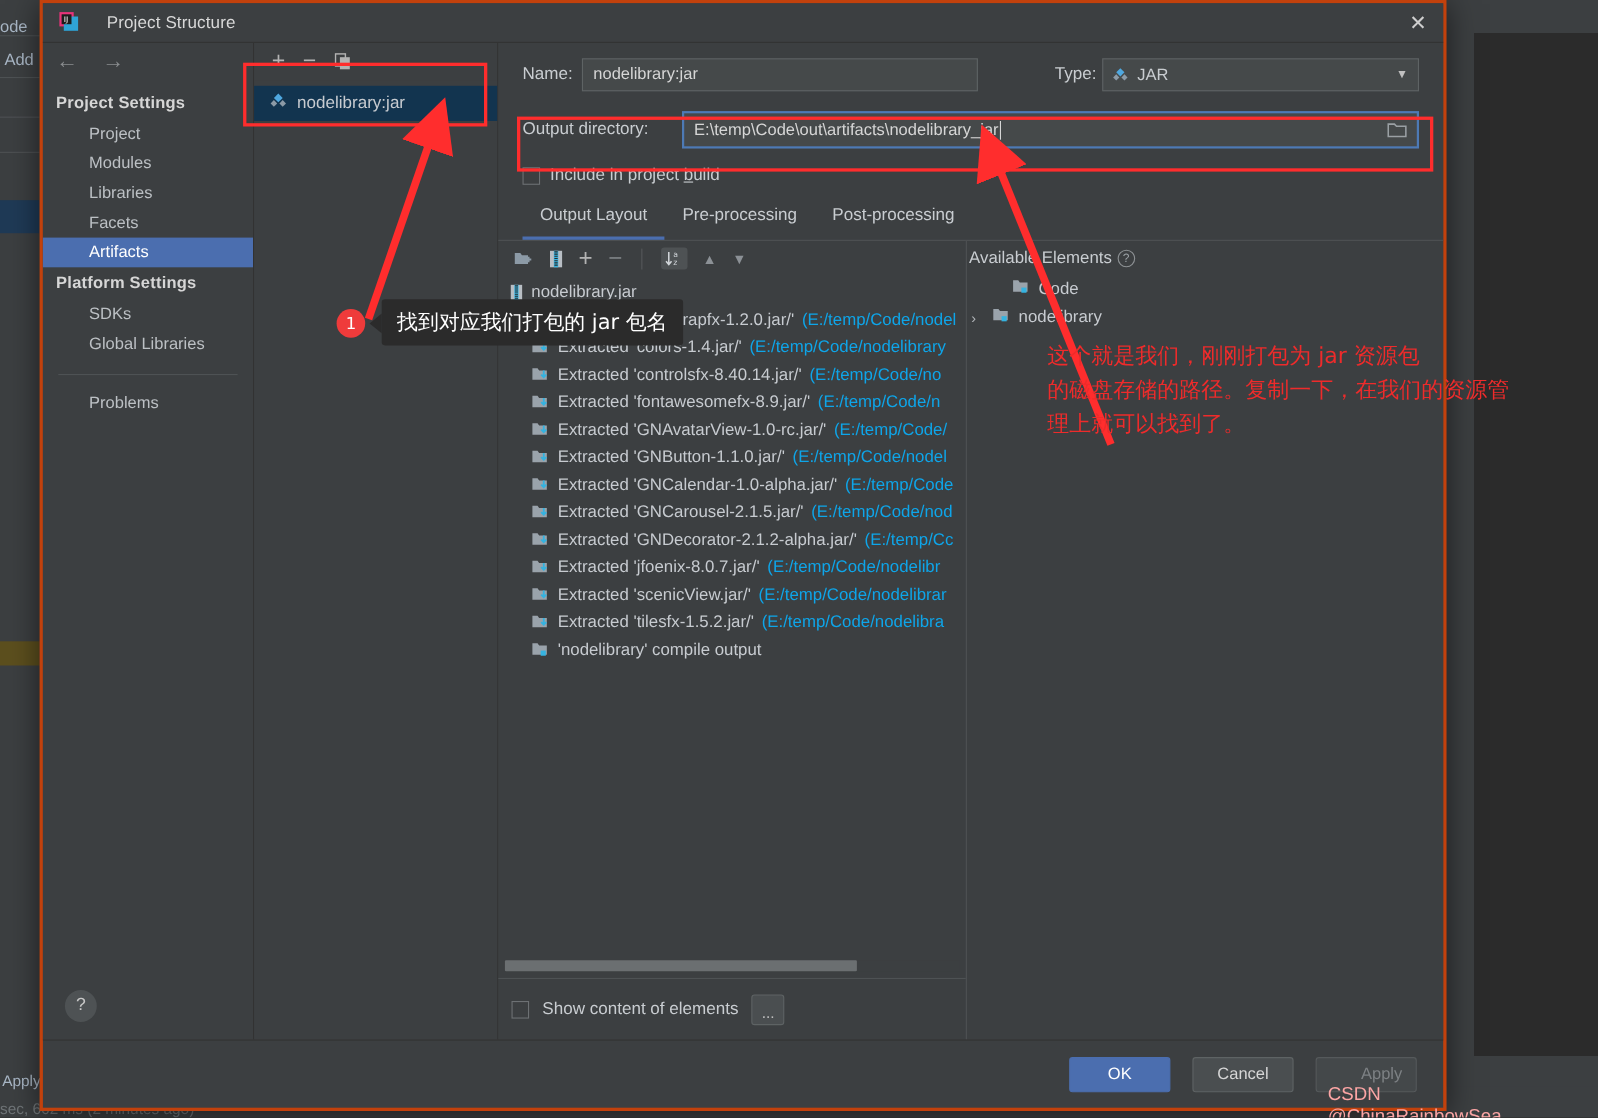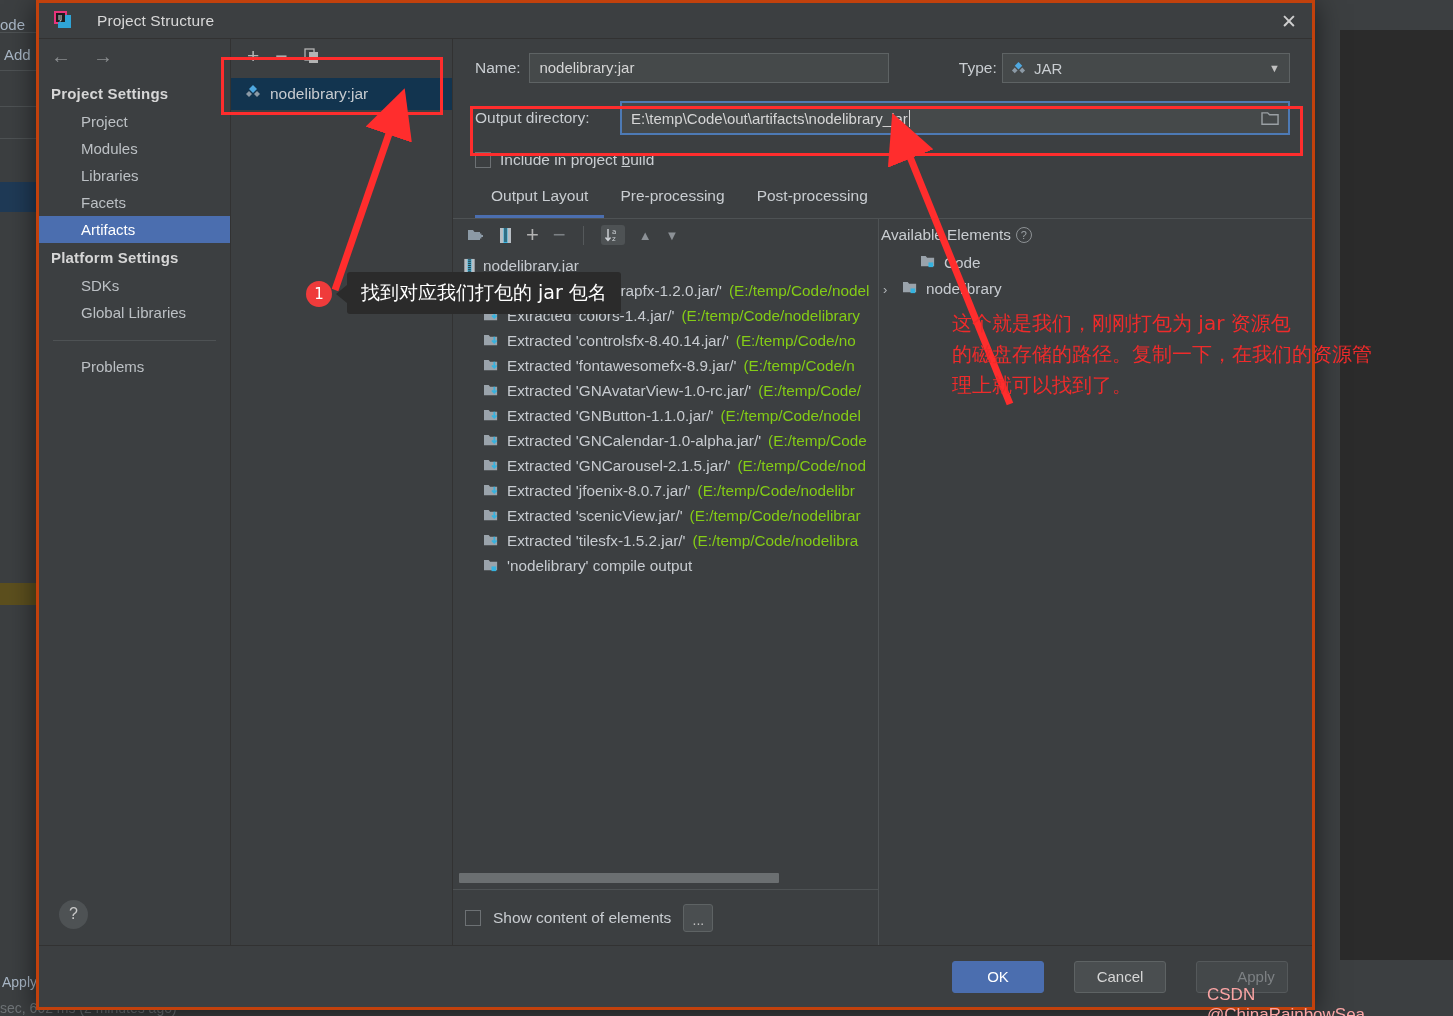--- a/index.html
+++ b/index.html
@@ -128,41 +128,41 @@
   .layout-area { flex: 1 1 auto; display: flex; min-height: 0; }
   .layout-left { flex: 1 1 auto; display: flex; flex-direction: column; min-width: 0; }
   .layout-toolbar { height: 32px; display: flex; align-items: center; gap: 14px; padding-left: 14px; }
   .lt-sep { width: 1px; height: 19px; background: #55595b; margin: 0 3px; }
   .tree { flex: 1 1 auto; overflow: hidden; padding-top: 2px; position: relative; }
   .tnode {
     height: 25px; display: flex; align-items: center; gap: 7px; white-space: nowrap;
     color: #c7cbd0; font-size: 15.3px; padding-left: 10px; cursor: pointer; overflow: hidden;
   }
   .tnode.indent { padding-left: 30px; }
-  .tpath { color: #84cc16; }
+  .tpath { color: #0ea5e9; }
   .hscroll-wrap { height: 22px; padding: 0 6px; display: flex; align-items: center; }
   .hscroll-track { width: 100%; height: 10px; background: #3c3f41; position: relative; }
   .hscroll-thumb { position: absolute; left: 0; top: 0; height: 10px; width: 320px; background: #6b6f71; border-radius: 1px; }
   .bottom-opts { height: 56px; display: flex; align-items: center; gap: 12px; padding-left: 12px; border-top: 1px solid #4e5254; }
   .dots-btn {
     width: 30px; height: 28px; background: #4a4e50; border: 1px solid #5e6364;
     color: #c0c0c0; font-size: 14px; display: flex; align-items: flex-end; justify-content: center;
     padding-bottom: 3px; cursor: pointer; border-radius: 3px;
   }
 
   .layout-right { width: 434px; flex: 0 0 434px; border-left: 1px solid #4e5254; padding-top: 4px; }
   .avail-head { display: flex; align-items: center; gap: 5px; padding: 3px 0 6px 2px; color: #c9cdd1; font-size: 15.3px; }
   .qmark { width: 16px; height: 16px; border: 1px solid #8d9194; border-radius: 50%; color: #9aa0a4; font-size: 11px; display: flex; align-items: center; justify-content: center; }
   .anode { height: 26px; display: flex; align-items: center; gap: 7px; color: #c7cbd0; font-size: 15.3px; padding-left: 22px; cursor: pointer; }
   .chev { color: #b0b4b8; font-size: 13px; width: 12px; display: inline-block; }
 
   
   .footer {
     height: 62px; flex: 0 0 62px; border-top: 1px solid #323232;
-    display: flex; align-items: center; justify-content: flex-end; gap: 30px; padding-right: 24px;
+    display: flex; align-items: center; justify-content: flex-end; gap: 20px; padding-right: 24px;
   }
   .btn {
     min-width: 92px; height: 32px; border-radius: 3px; font-size: 15px;
     display: flex; align-items: center; justify-content: center; cursor: pointer;
   }
   .btn-ok { background: #4b6eaf; color: #fff; border: 1px solid #4b6eaf; }
   .btn-cancel { background: #4a4e50; color: #d6d6d6; border: 1px solid #5e6364; }
   .btn-apply { background: #44484a; color: #7d8184; border: 1px solid #55595b; padding-left: 28px; }
 
   
@@ -447,20 +447,30 @@
                   <span>Extracted 'GNCarousel-2.1.5.jar/'</span>
                   <span class="tpath">(E:/temp/Code/nod</span>
                 </div>
                 <div class="tnode indent">
                   <span style="display: flex;">
                     <svg width="17" height="15" viewBox="0 0 18 16">
   <path d="M1 2h5l1.5 2H15v9H1z" fill="#9aa3ab"></path>
   <path d="M12 4v6M9.5 8l2.5 2.5L14.5 8" stroke="#35b3e0" stroke-width="1.8" fill="none"></path>
 </svg>
                   </span>
+                  <span>Extracted 'GNDecorator-2.1.2-alpha.jar/'</span>
+                  <span class="tpath">(E:/temp/Cc</span>
+                </div>
+                <div class="tnode indent">
+                  <span style="display: flex;">
+                    <svg width="17" height="15" viewBox="0 0 18 16">
+  <path d="M1 2h5l1.5 2H15v9H1z" fill="#9aa3ab"></path>
+  <path d="M12 4v6M9.5 8l2.5 2.5L14.5 8" stroke="#35b3e0" stroke-width="1.8" fill="none"></path>
+</svg>
+                  </span>
                   <span>Extracted 'jfoenix-8.0.7.jar/'</span>
                   <span class="tpath">(E:/temp/Code/nodelibr</span>
                 </div>
                 <div class="tnode indent">
                   <span style="display: flex;">
                     <svg width="17" height="15" viewBox="0 0 18 16">
   <path d="M1 2h5l1.5 2H15v9H1z" fill="#9aa3ab"></path>
   <path d="M12 4v6M9.5 8l2.5 2.5L14.5 8" stroke="#35b3e0" stroke-width="1.8" fill="none"></path>
 </svg>
                   </span>

